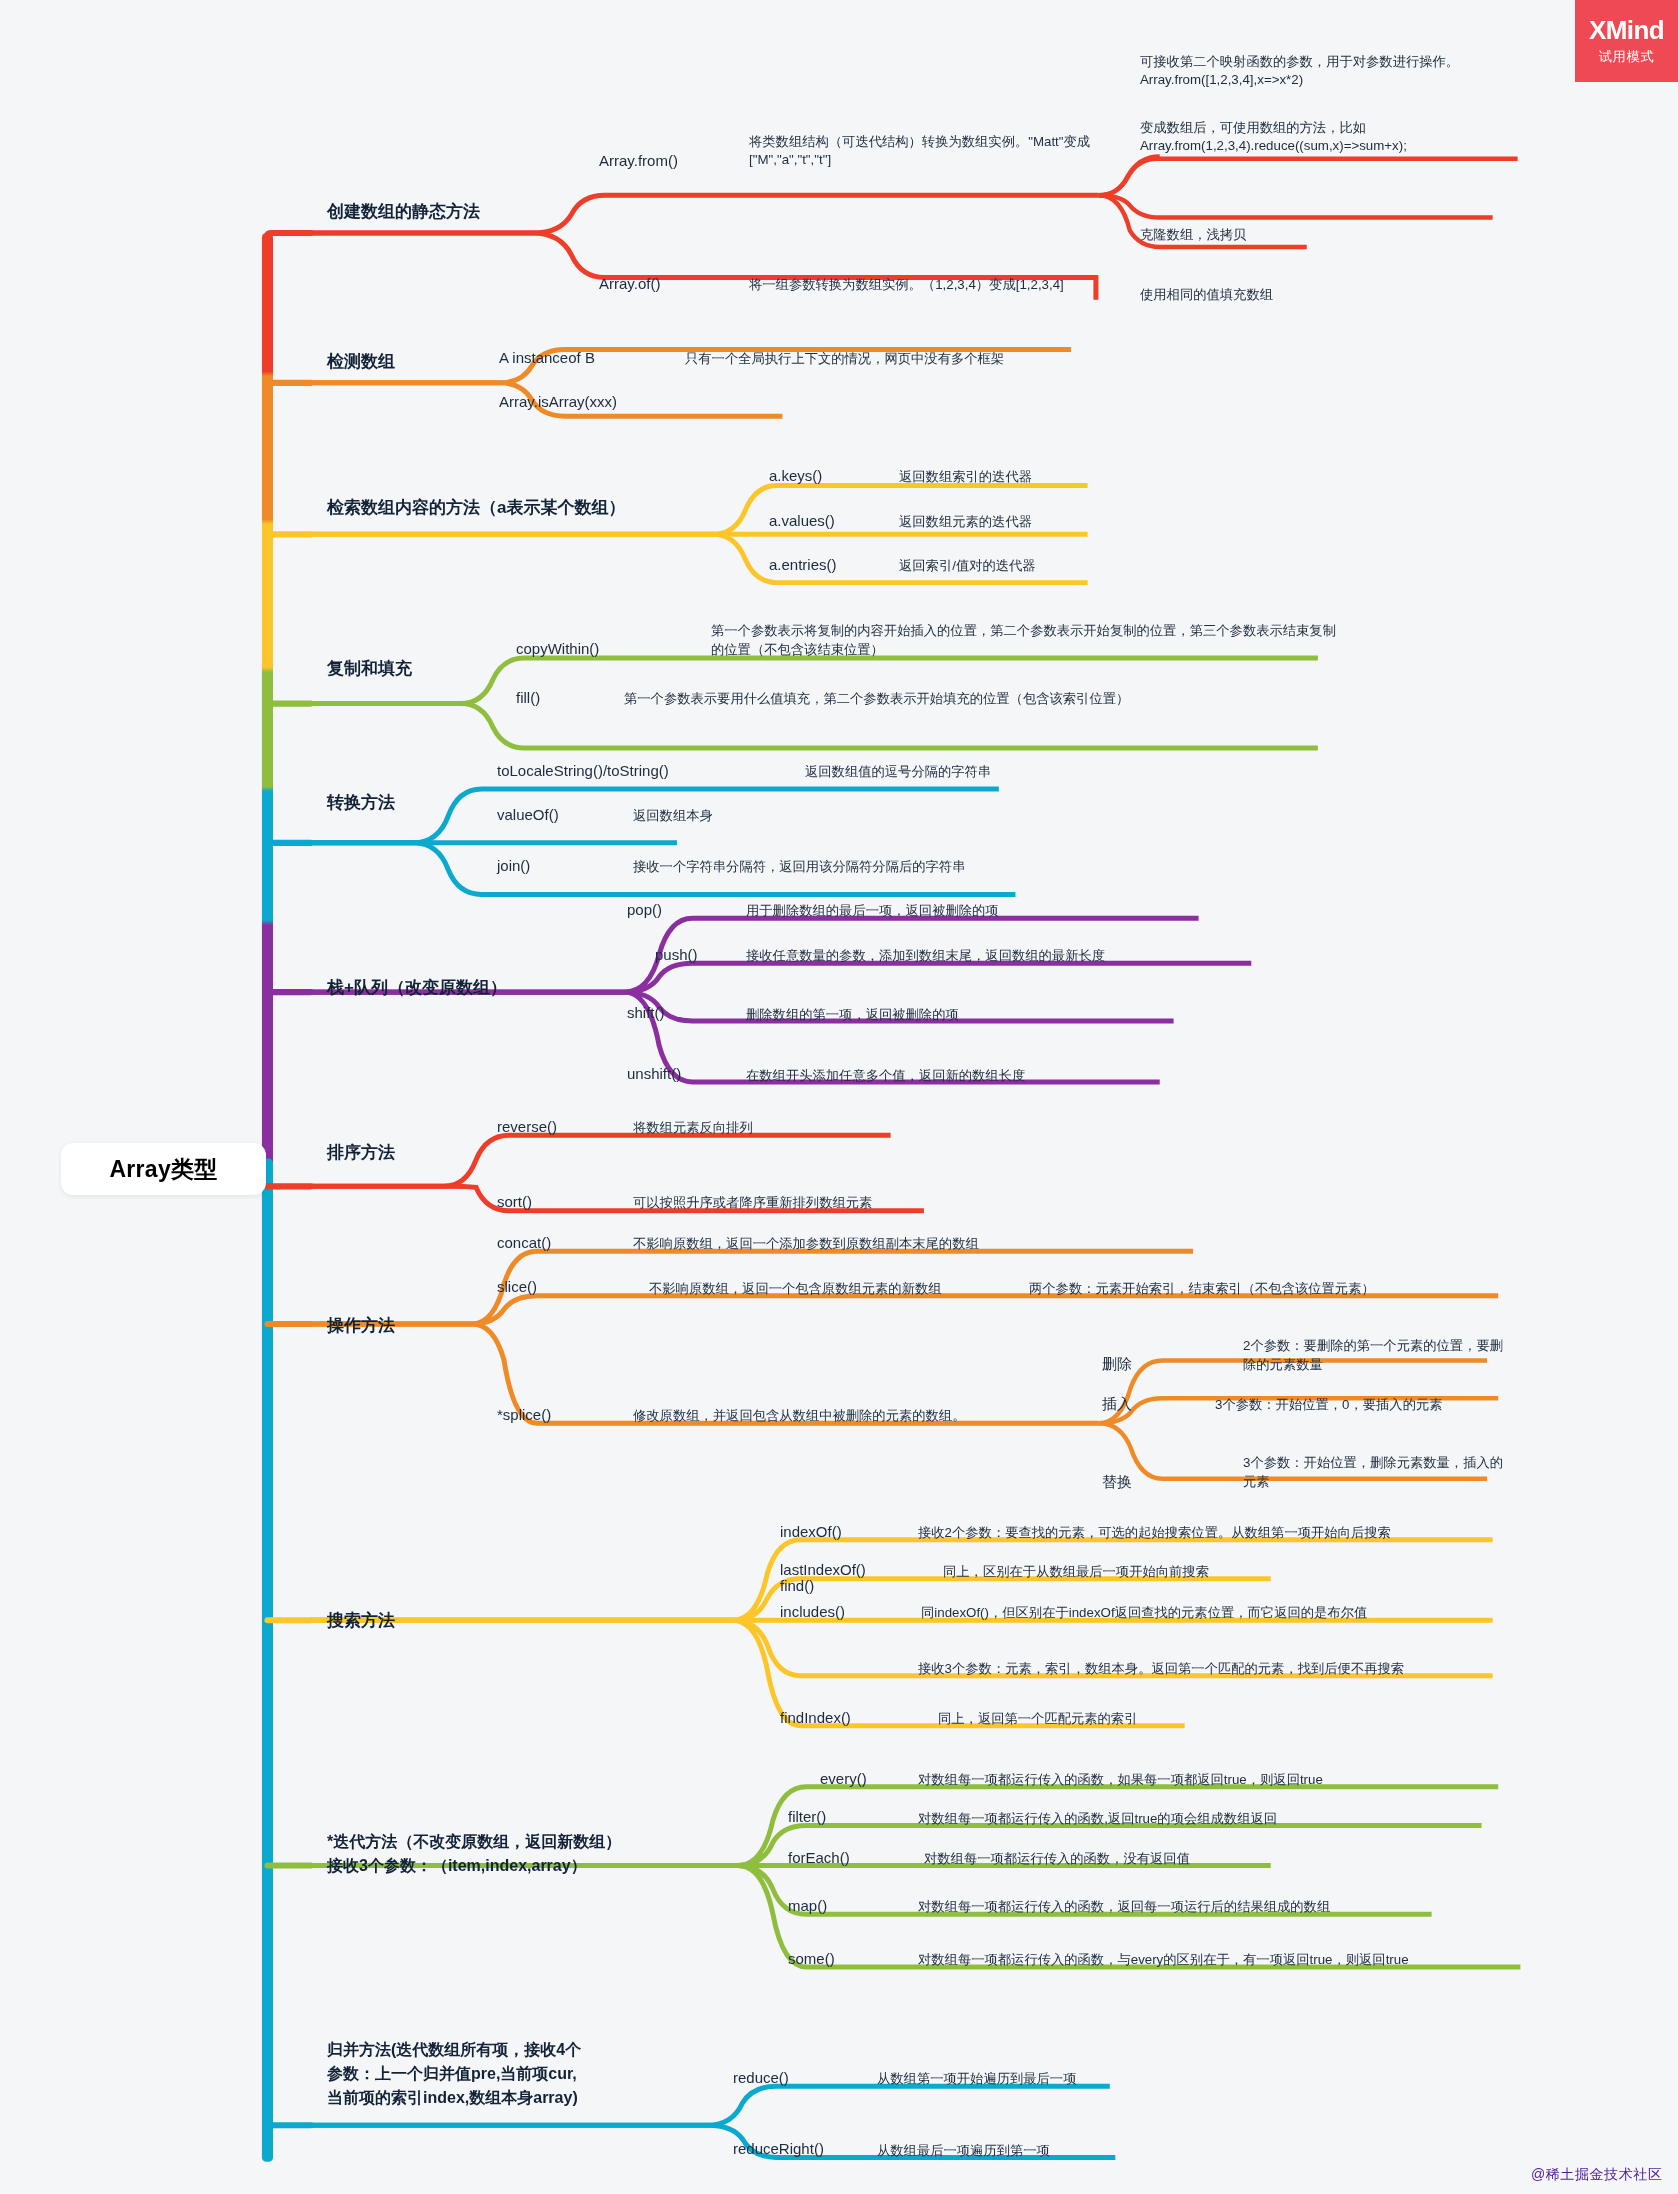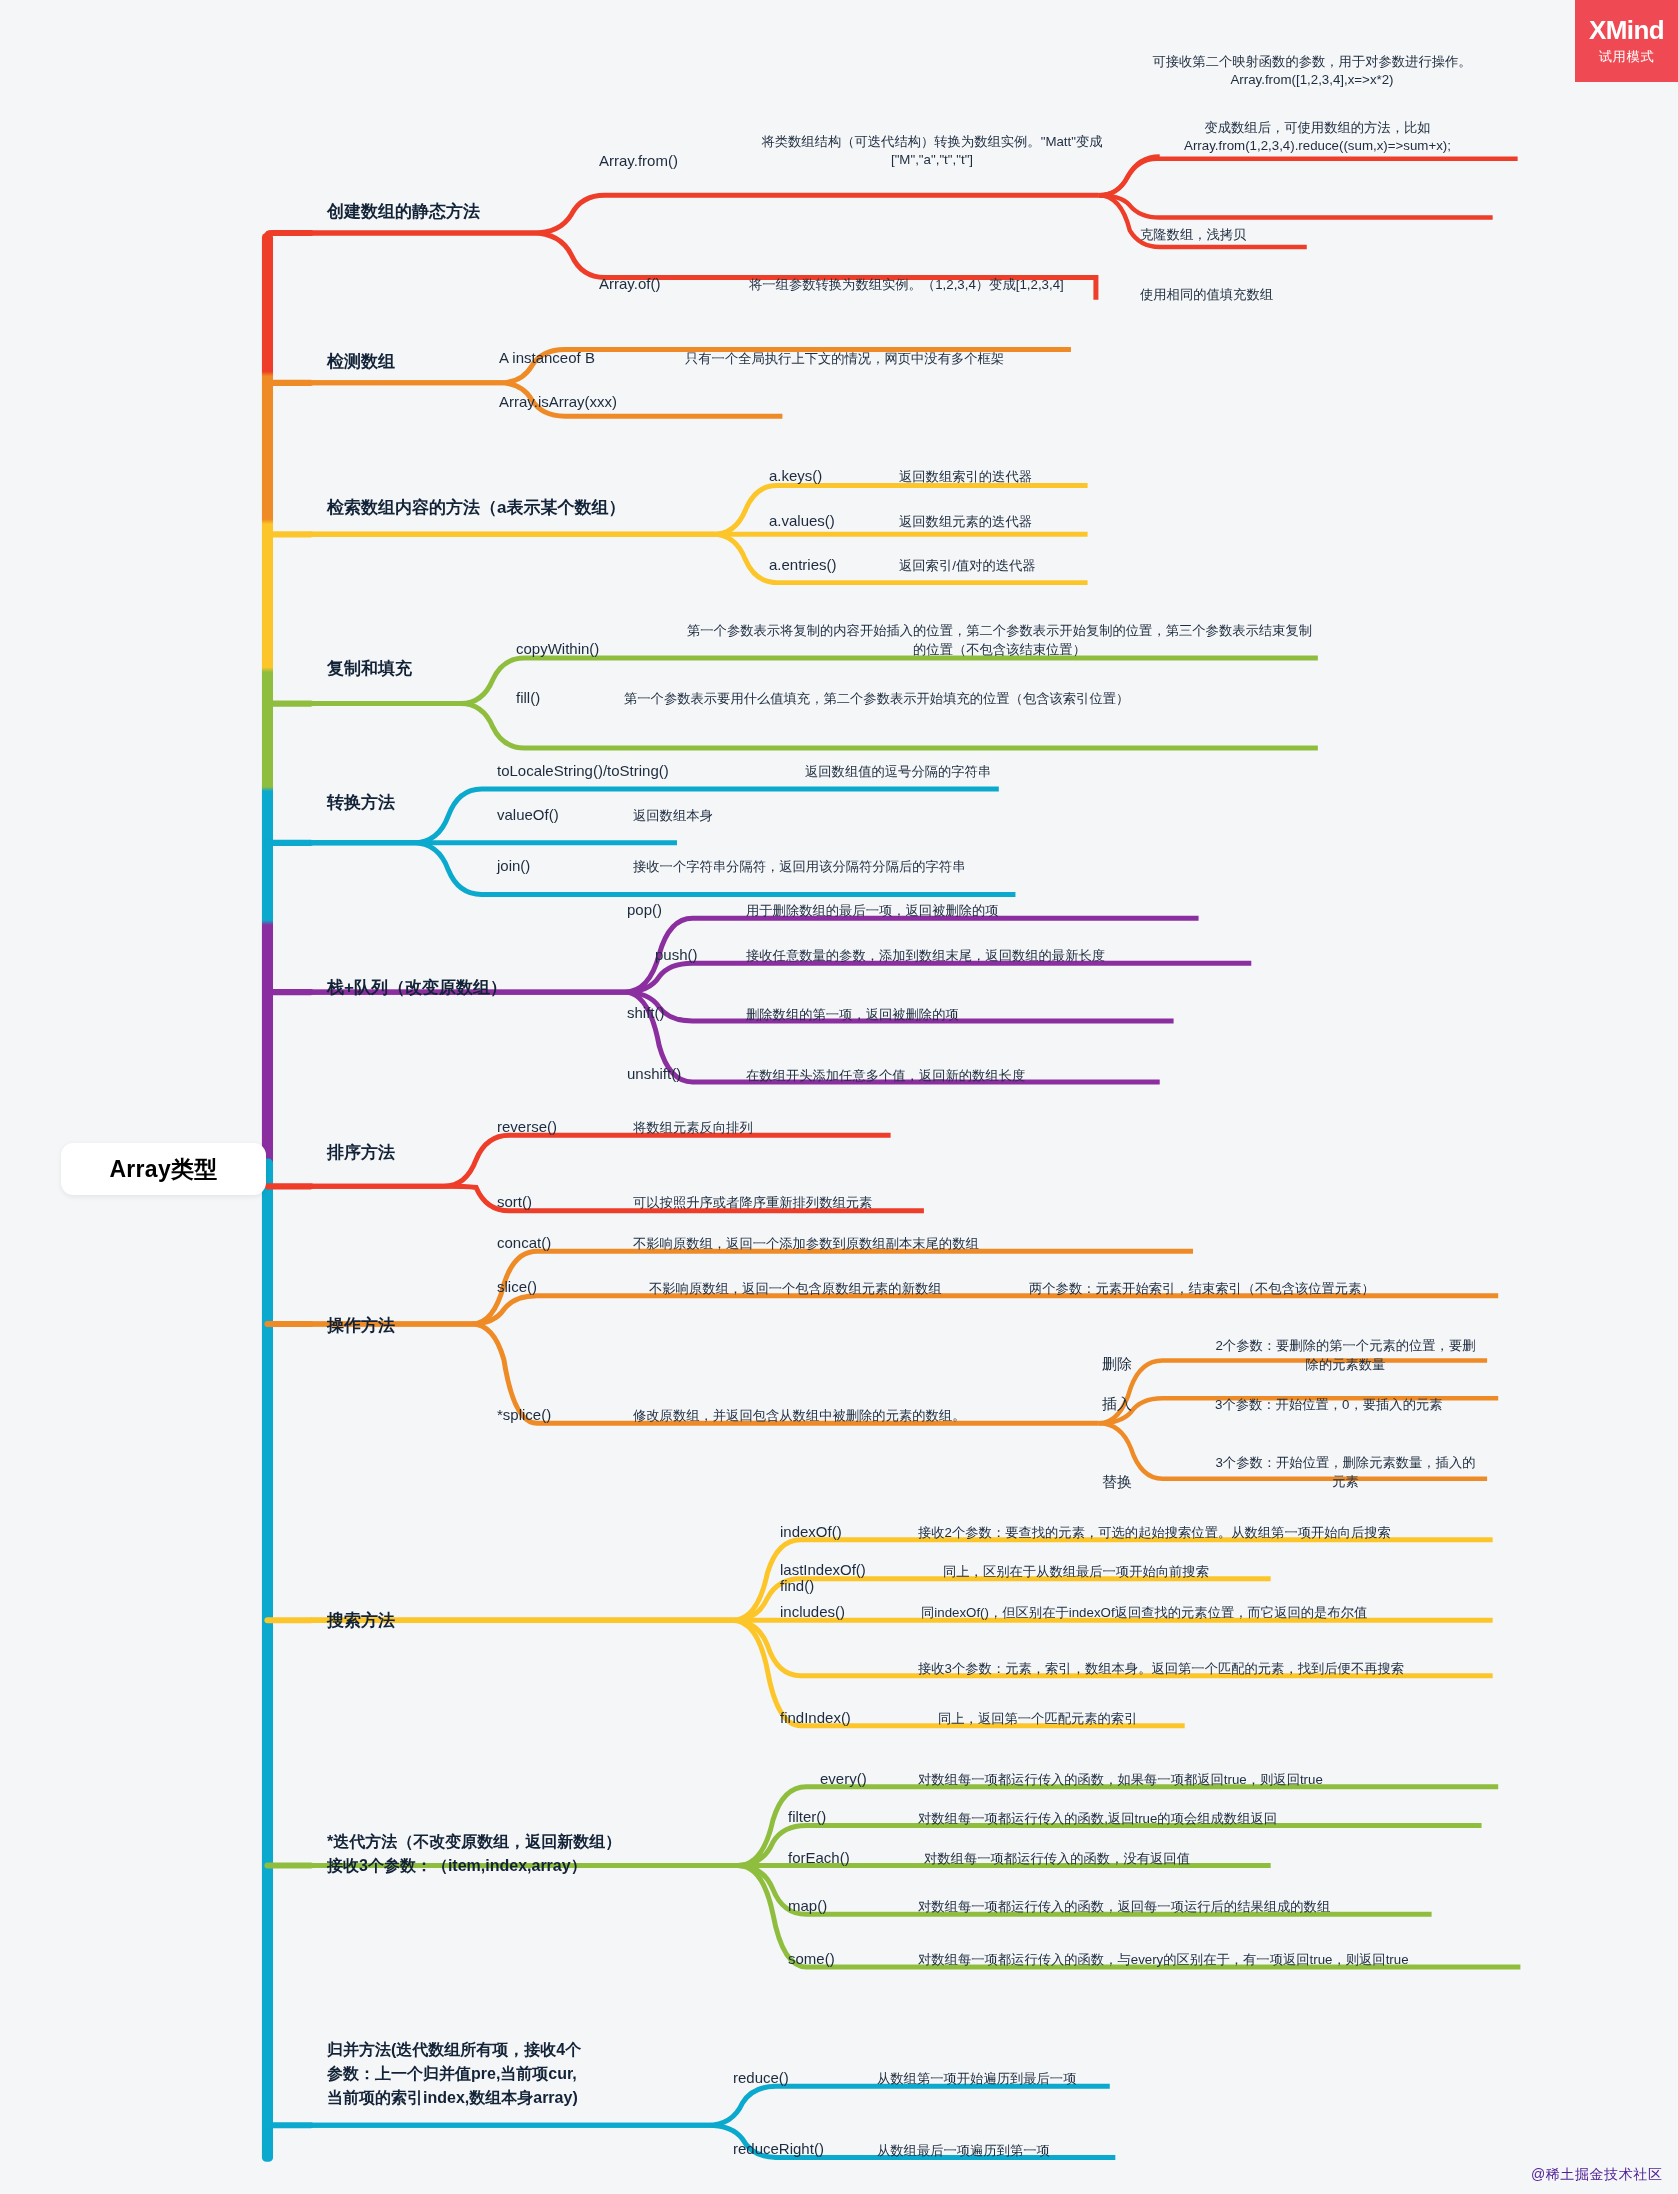--- a/index.html
+++ b/index.html
@@ -27,22 +27,22 @@
     letter-spacing: 0.3px;
     color:#000;
   }
 
   
   .lbl { position:absolute; white-space:pre; line-height:1.32; }
   .lbl.multi { white-space:normal; }
   .l1 { font-weight:800; font-size:17px; color:#132337; }
   .l1.small { font-size:16px; }
   .l2 { font-weight:400; font-size:15px; color:#1c2b3d; }
-  .l3 { font-weight:400; font-size:13.3px; color:#1d2c3e;text-align:center; }
-  .l3.tight { line-height:1.40; }
+  .l3 { font-weight:400; font-size:13.3px; color:#1d2c3e; }
+  .l3.tight { line-height:1.40;margin-left:28px; }
 
   
   .xmind-badge {
     position:absolute; right:0; top:0;
     width:103px; height:82px;
     background:#ef4a54;
     display:flex; flex-direction:column;
     align-items:center; justify-content:center;
     color:#fff;
   }

